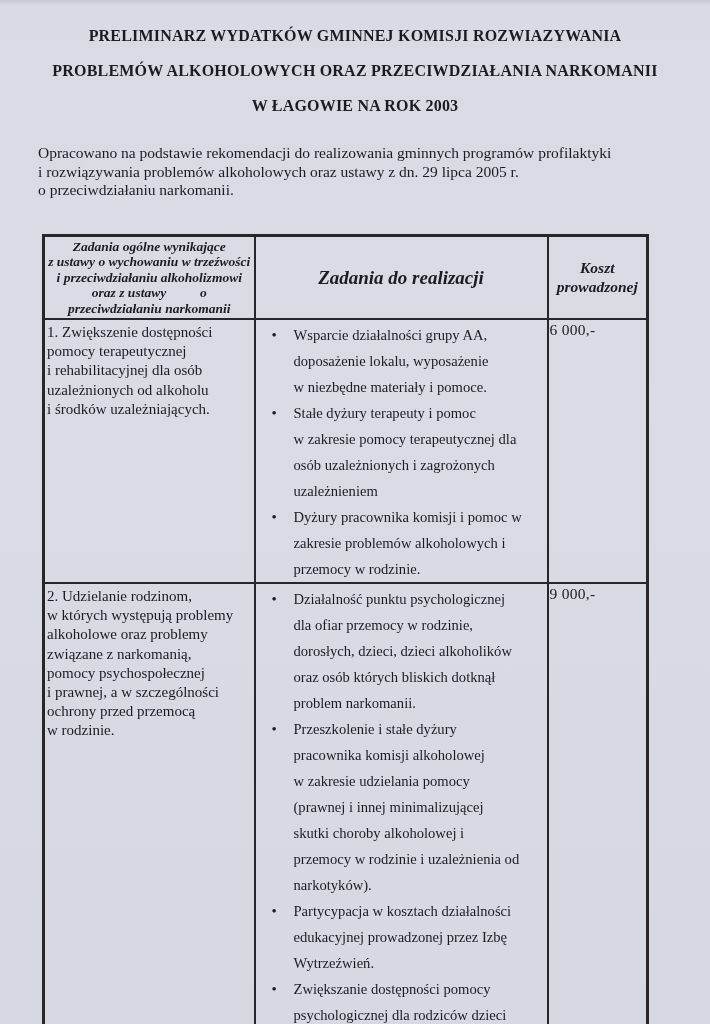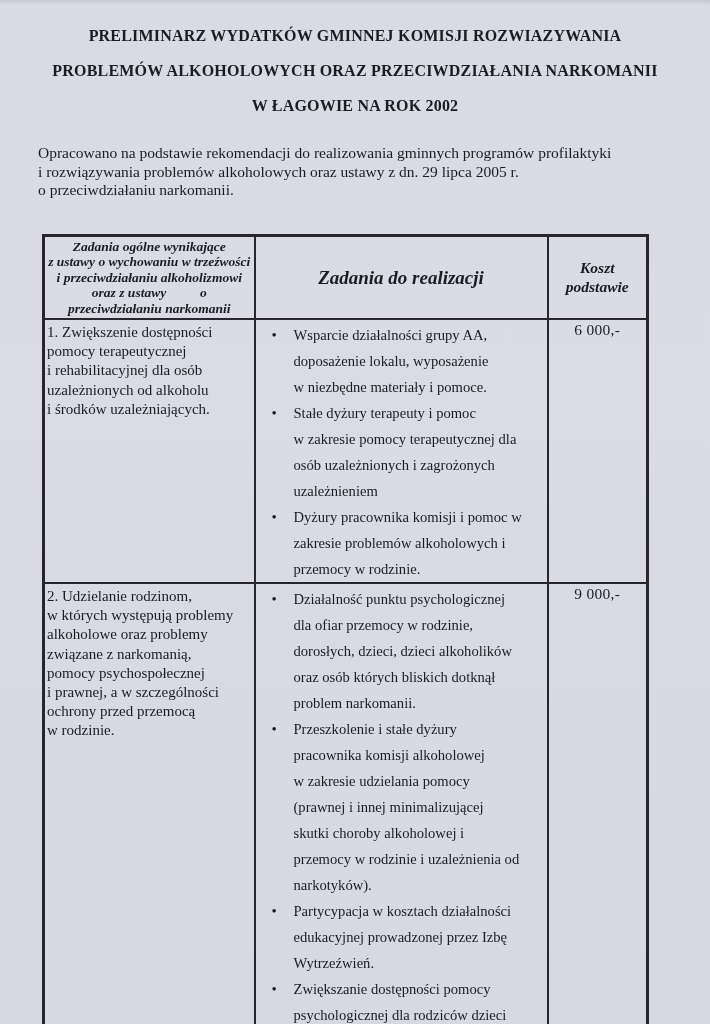--- a/index.html
+++ b/index.html
@@ -107,55 +107,55 @@
     margin: 0;
   }
   td.bullets-cell li::before {
     content: "\2022";
     position: absolute;
     left: -22px;
     top: 0;
     font-size: 15px;
   }
   td.cost-cell {
-    text-align: center;
+    text-align: left;
     font-size: 15.5px;
     letter-spacing: 0.3px;
   }
 </style>
 </head>
 <body>
 
 <div class="page">
 
 
   <h1 class="doc-title">PRELIMINARZ WYDATKÓW GMINNEJ KOMISJI ROZWIAZYWANIA
 PROBLEMÓW ALKOHOLOWYCH ORAZ PRZECIWDZIAŁANIA NARKOMANII
-W ŁAGOWIE NA ROK 2002</h1>
+W ŁAGOWIE NA ROK 2003</h1>
 
   <p class="intro">Opracowano na podstawie rekomendacji do realizowania gminnych programów profilaktyki
 i rozwiązywania problemów alkoholowych oraz ustawy z dn. 29 lipca 2005 r.
 o przeciwdziałaniu narkomanii.</p>
 
   <table class="expenditure">
     <colgroup>
       <col class="c1">
       <col class="c2">
       <col class="c3">
     </colgroup>
     <thead>
       <tr>
         <th class="th-general">Zadania ogólne wynikające
 z ustawy o wychowaniu w trzeźwości
 i przeciwdziałaniu alkoholizmowi
 oraz z ustawy&nbsp;&nbsp;&nbsp;&nbsp;&nbsp;&nbsp;&nbsp;&nbsp;&nbsp;&nbsp;o
 przeciwdziałaniu narkomanii</th>
         <th class="th-tasks">Zadania do realizacji</th>
         <th class="th-cost">Koszt
-podstawie</th>
+prowadzonej</th>
       </tr>
     </thead>
     <tbody>
       <tr class="row-1">
         <td class="task-cell">1. Zwiększenie dostępności
 pomocy terapeutycznej
 i rehabilitacyjnej dla osób
 uzależnionych od alkoholu
 i środków uzależniających.</td>
         <td class="bullets-cell">

